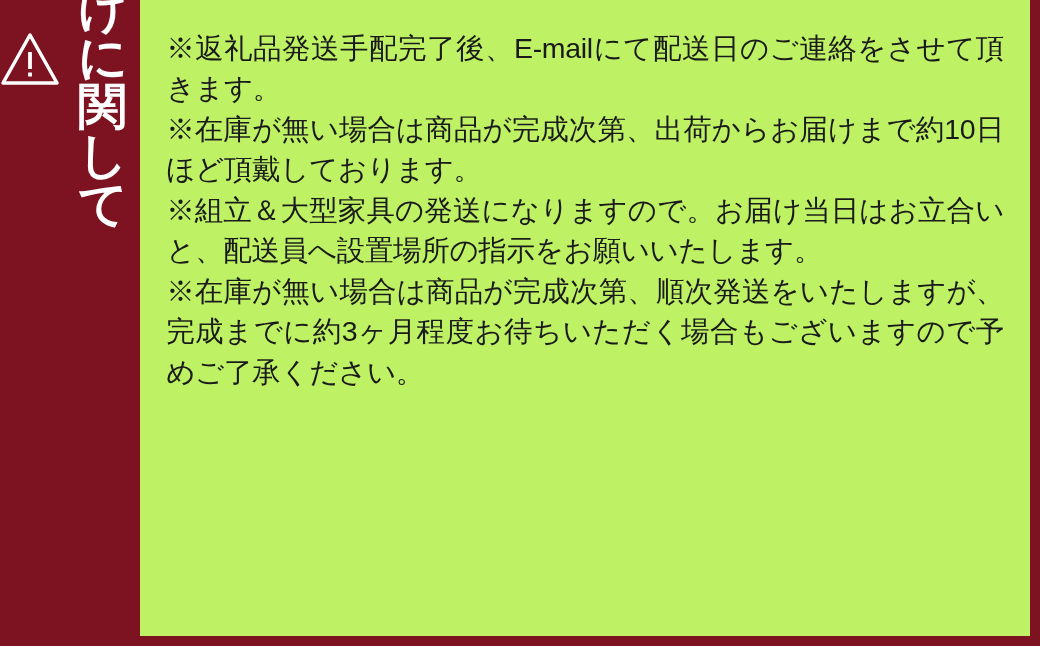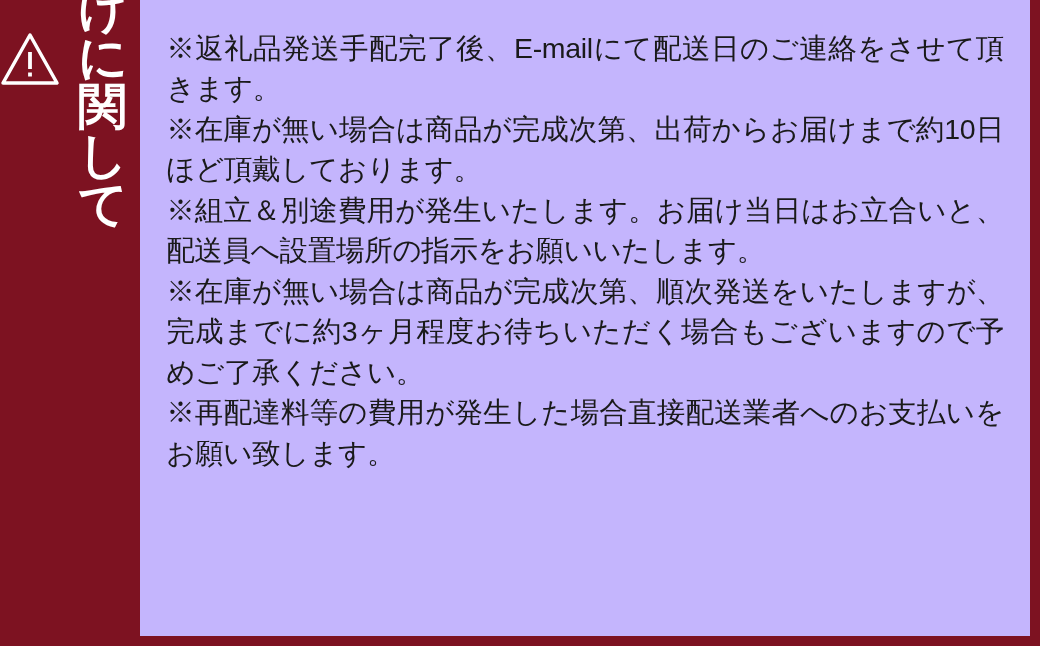--- a/index.html
+++ b/index.html
@@ -40,21 +40,21 @@
     font-size: 49px;
     font-weight: bold;
     letter-spacing: 2px;
     color: #ffffff;
     line-height: 1;
     padding-bottom: 4px;
   }
   .panel {
     flex: 1 1 auto;
     margin: 0 10px 10px 10px;
-    background: #c4b5fd;
+    background: #bef264;
     box-sizing: border-box;
     padding: 28px 26px 16px 26px;
     overflow: hidden;
   }
   .note-list {
     margin: 0;
     padding: 0;
     list-style: none;
   }
   .note-item {
@@ -81,19 +81,18 @@
         <rect x="28.1" y="41.5" width="3.8" height="4" fill="#ffffff"></rect>
       </svg>
     </span>
     <div class="header-title">お届けに関して</div>
   </div>
 
   <div class="panel">
     <ul class="note-list">
       <li class="note-item">※返礼品発送手配完了後、E-mailにて配送日のご連絡をさせて頂きます。</li>
       <li class="note-item">※在庫が無い場合は商品が完成次第、出荷からお届けまで約10日ほど頂戴しております。</li>
-      <li class="note-item">※組立＆別途費用が発生いたします。お届け当日はお立合いと、配送員へ設置場所の指示をお願いいたします。</li>
+      <li class="note-item">※組立＆大型家具の発送になりますので。お届け当日はお立合いと、配送員へ設置場所の指示をお願いいたします。</li>
       <li class="note-item">※在庫が無い場合は商品が完成次第、順次発送をいたしますが、完成までに約3ヶ月程度お待ちいただく場合もございますので予めご了承ください。</li>
-      <li class="note-item">※再配達料等の費用が発生した場合直接配送業者へのお支払いをお願い致します。</li>
     </ul>
   </div>
 
 </div>
 
 </body></html>

